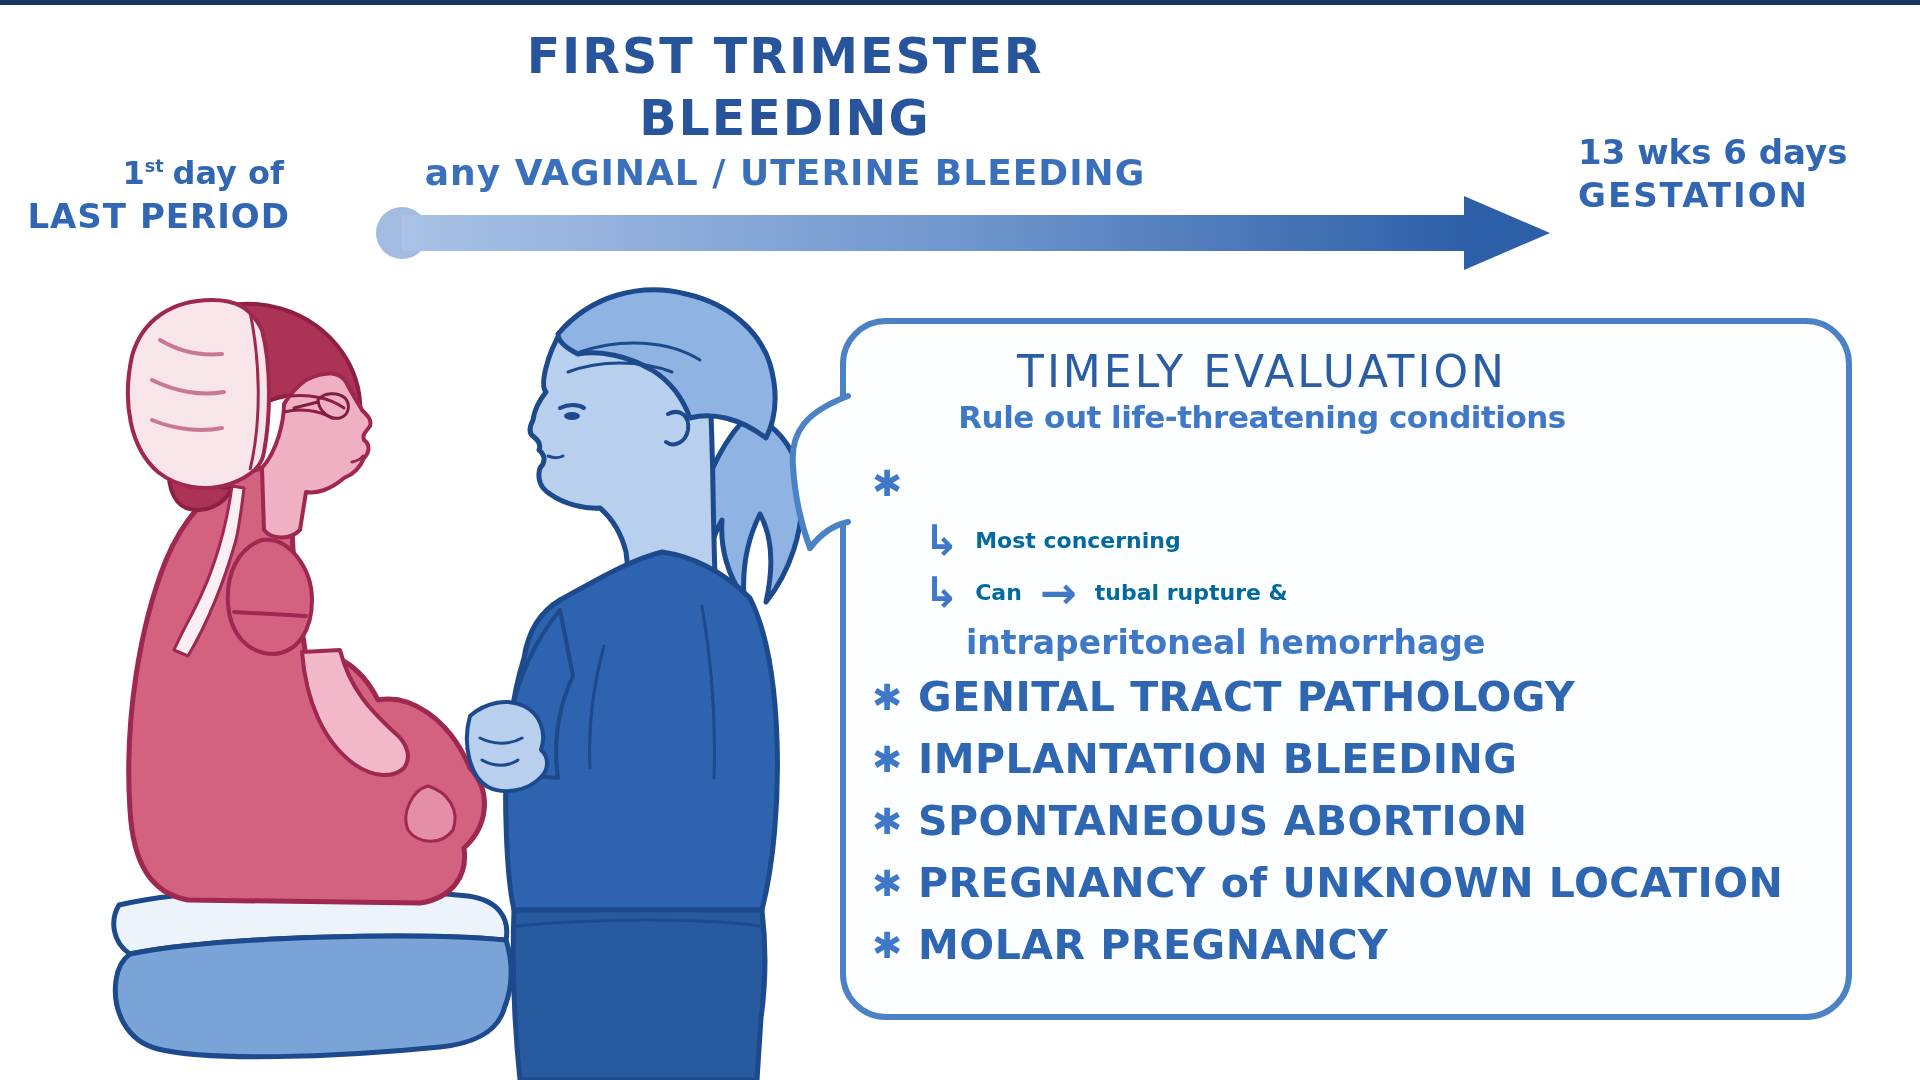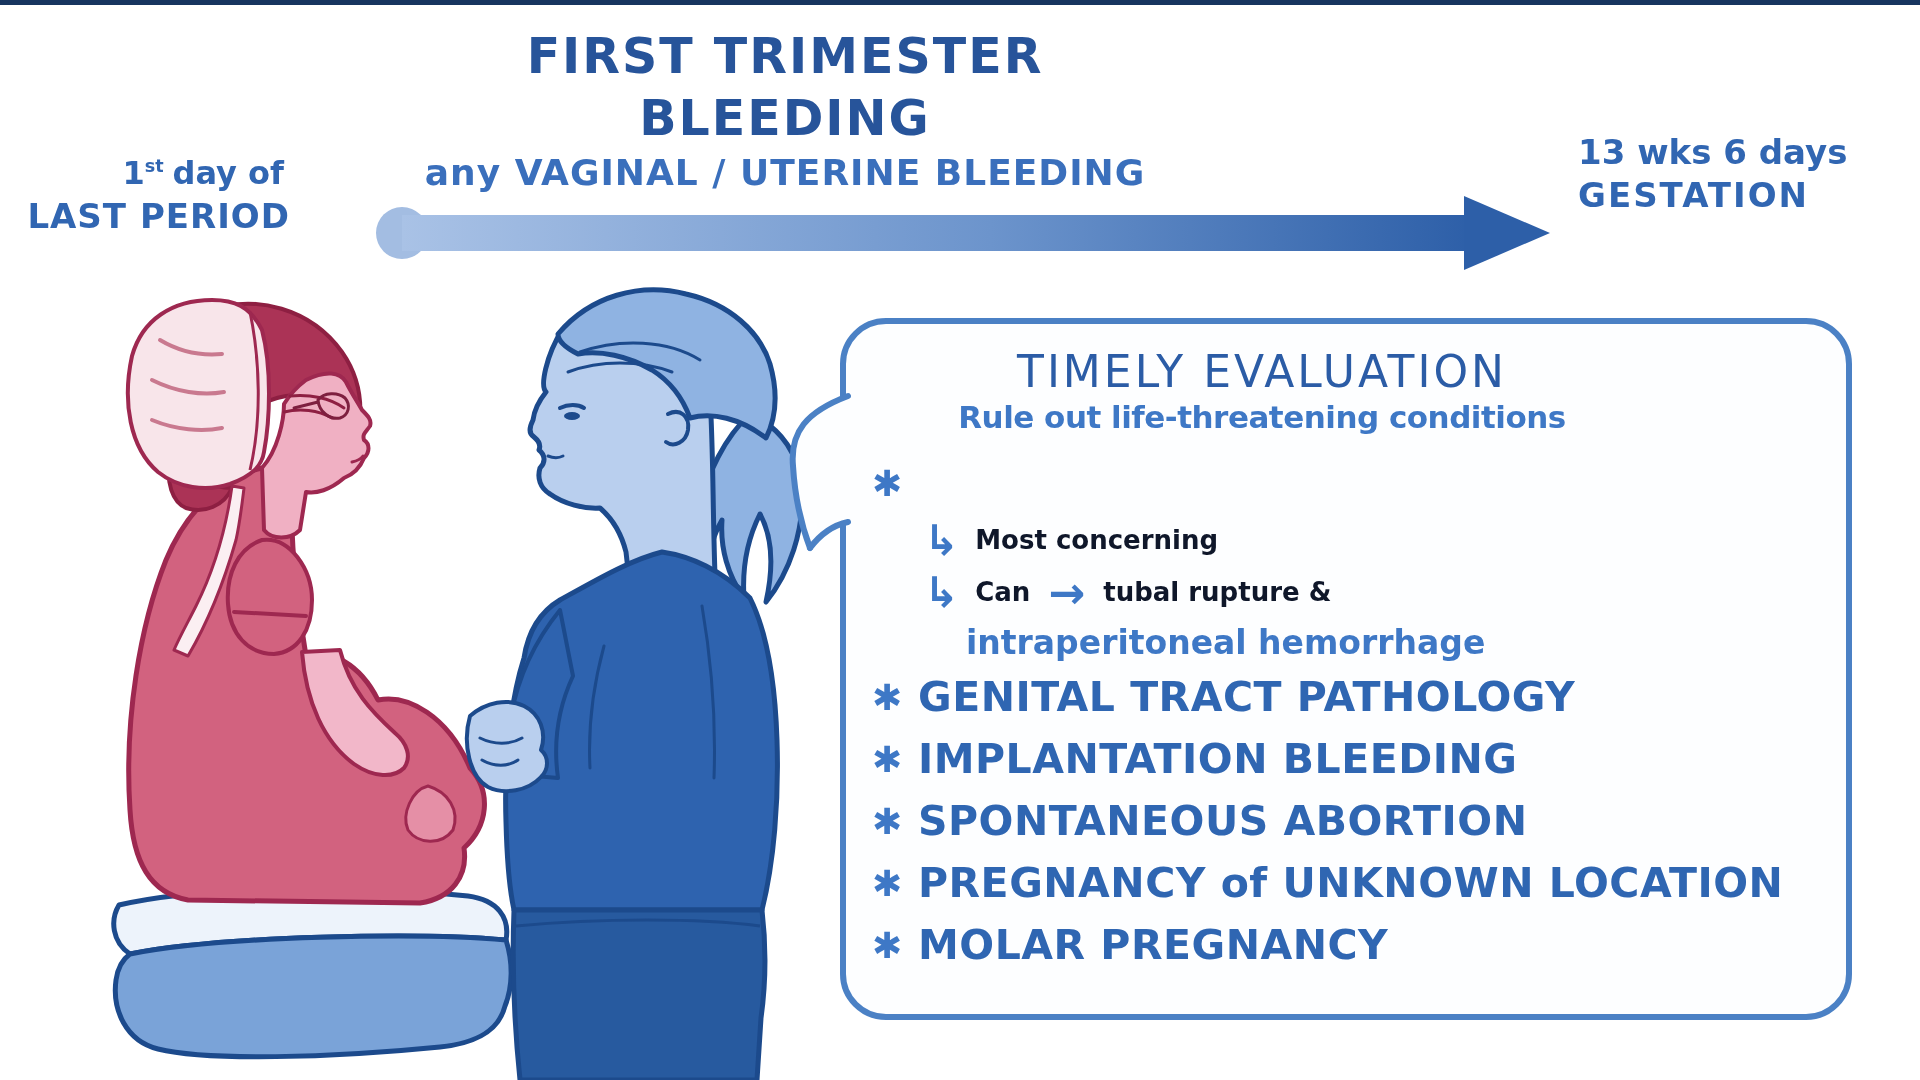--- a/index.html
+++ b/index.html
@@ -38,21 +38,21 @@
                   color:#2b5ca6; letter-spacing:3px; line-height:48px; }
   .bubble-sub { width:780px; text-align:center; font-size:31px; font-weight:bold;
                 color:#3e78c6; line-height:42px; letter-spacing:-0.5px; }
   .cond-list { margin-top:14px; }
   .row { display:flex; align-items:center; }
   .main-row { height:62px; }
   .main-row .bullet { width:46px; font-size:36px; color:#3e78c6; flex:0 0 46px; text-align:left; }
   .main-row .main-label { font-size:41px; font-weight:bold; color:#2f66b2; letter-spacing:0.5px; }
   .sub-row { height:52px; margin-left:52px; }
   .sub-row .branch { font-size:42px; color:#3e78c6; font-weight:bold; margin-right:16px; }
-  .sub-row .sub-text { font-size:26px; font-weight:bold; color:#0f172a; }
+  .sub-row .sub-text { font-size:22px; font-weight:bold; color:#0369a1; }
   .sub-row .long-arrow { font-size:44px; color:#3e78c6; margin:0 18px; font-weight:bold; }
   .cont-row { height:48px; margin-left:94px; }
   .cont-row .sub-text { font-size:33px; font-weight:bold; color:#3e78c6; }
 </style>
 </head>
 <body>
 
 <div class="stage">
 
   <div class="topline"></div>

